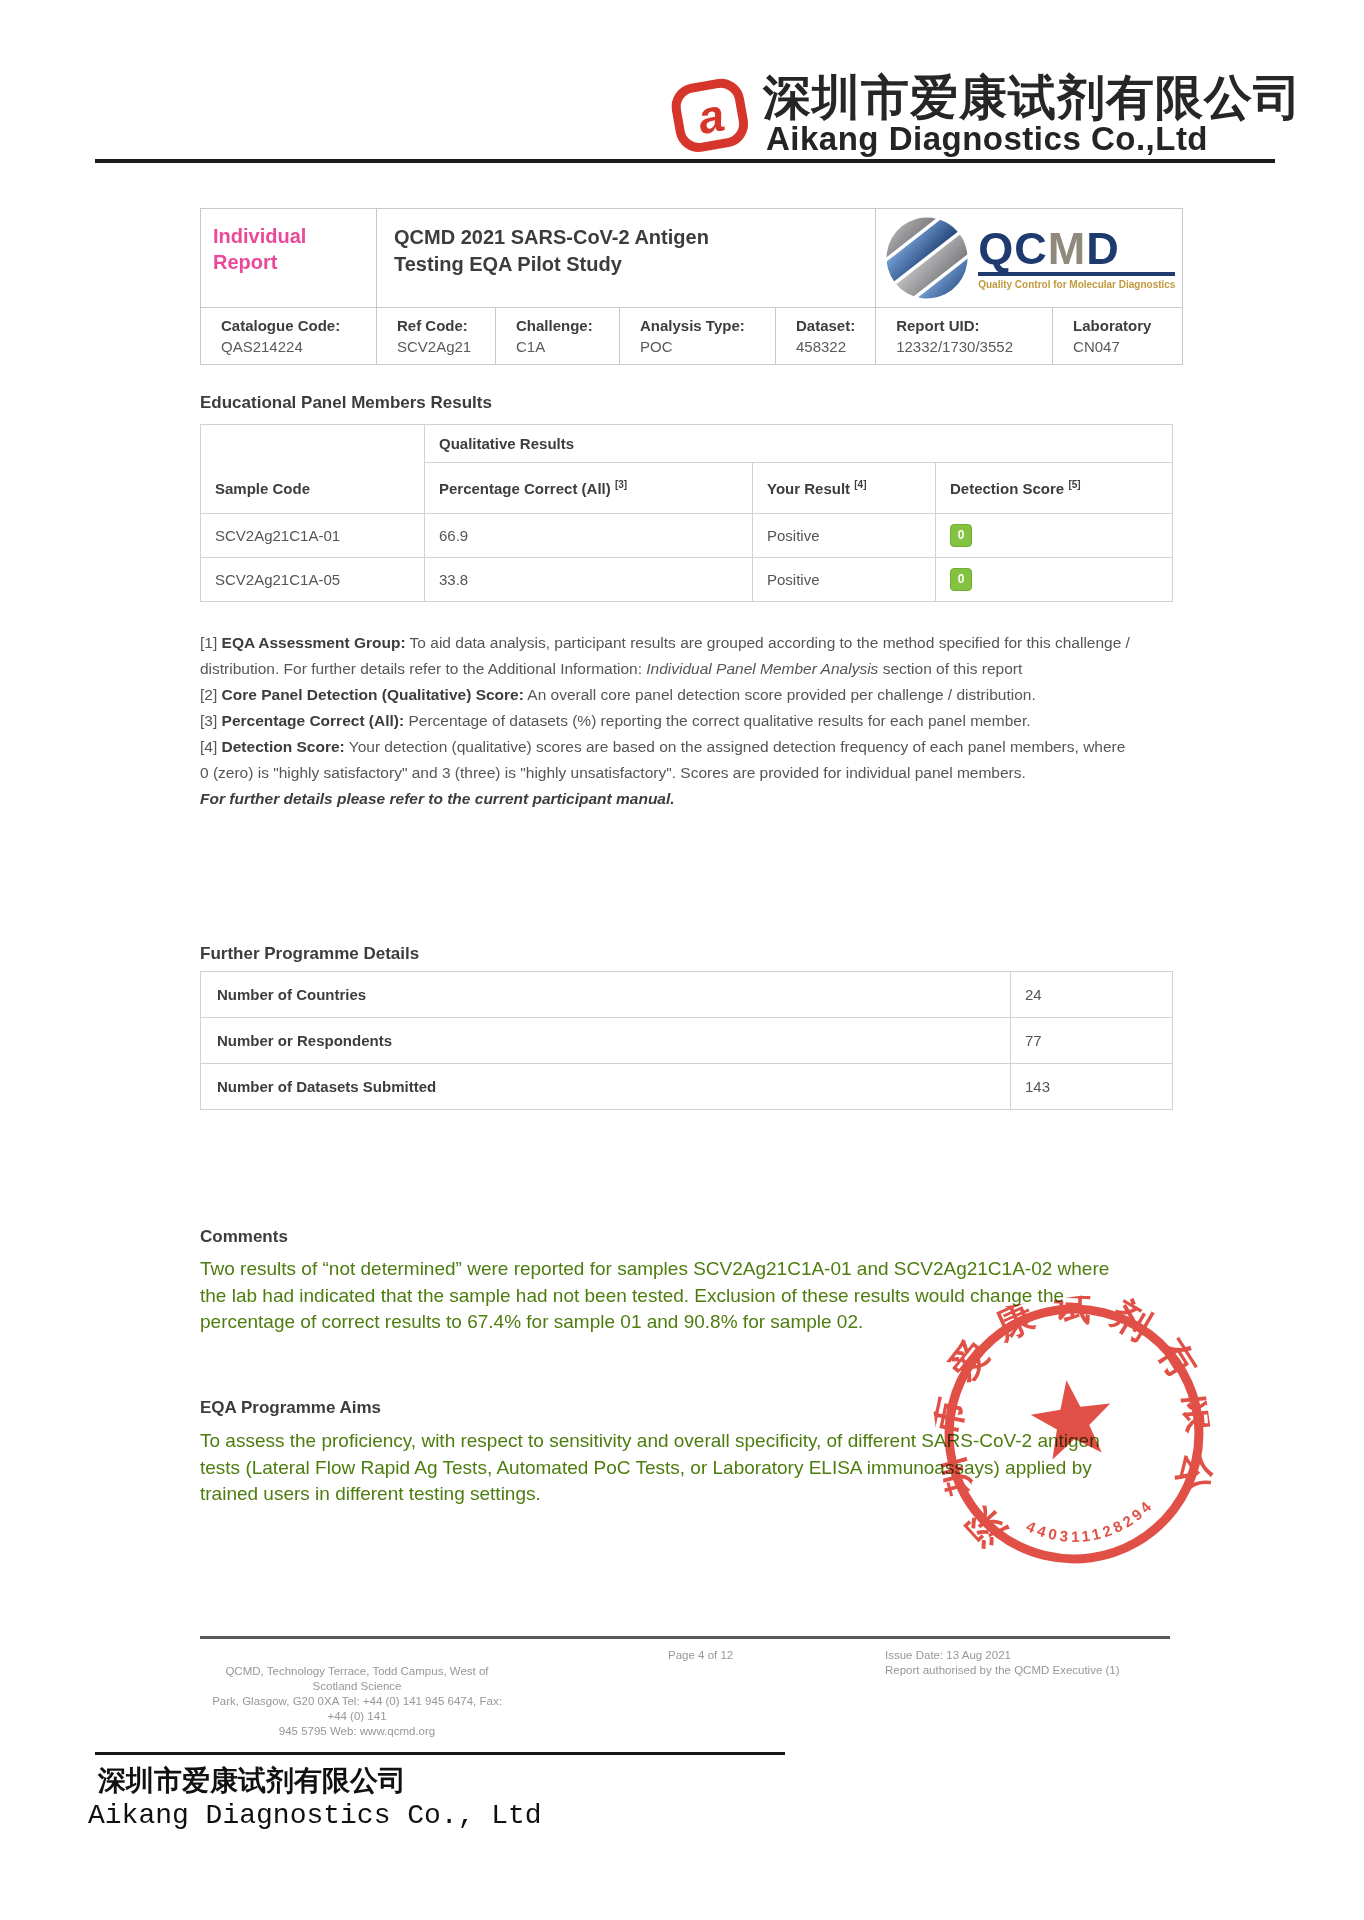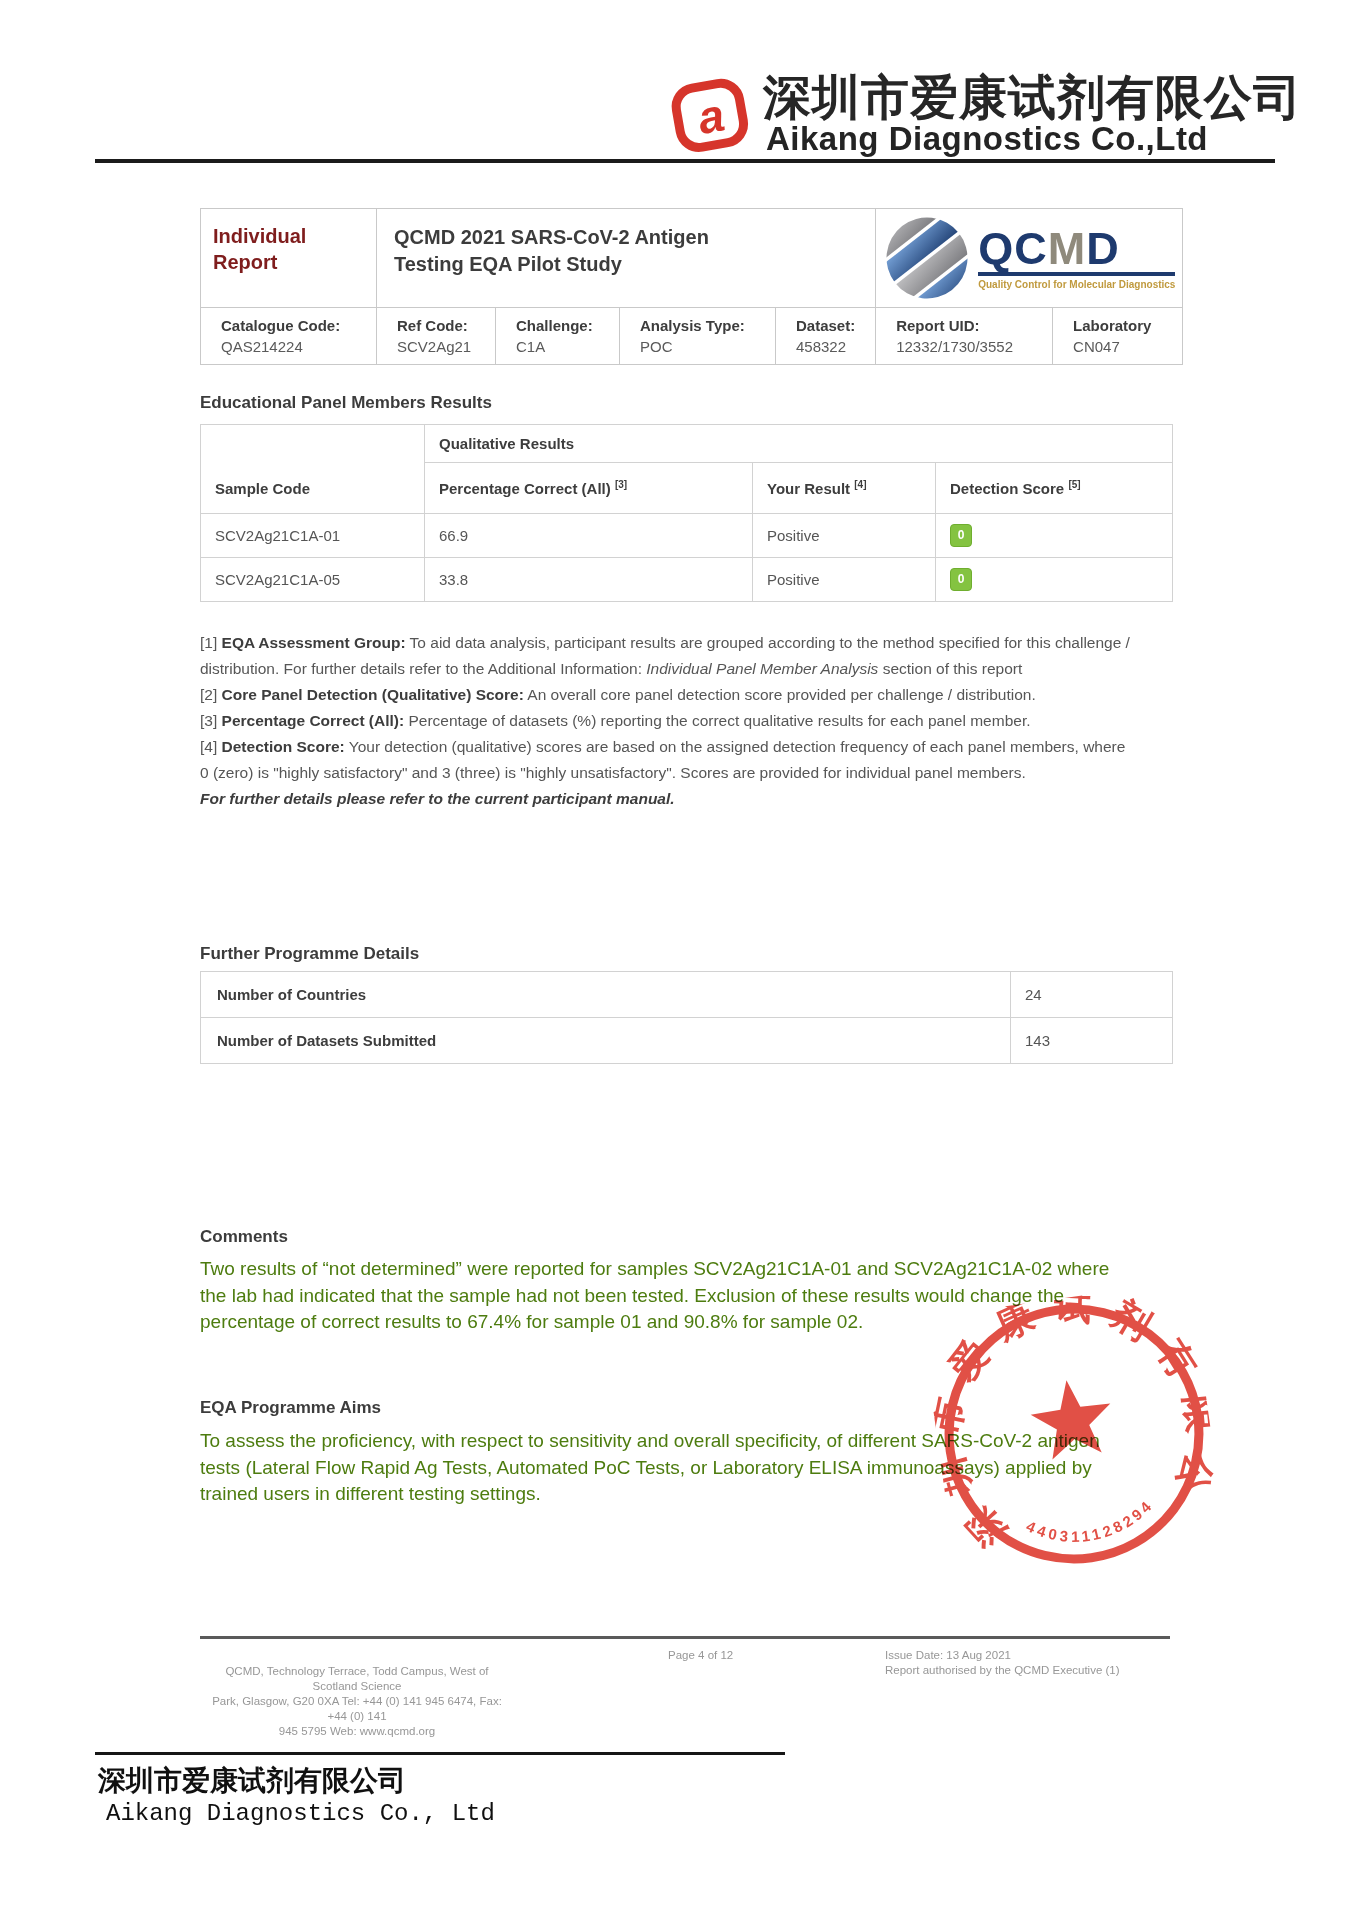--- a/index.html
+++ b/index.html
@@ -13,21 +13,21 @@
   
   .hdr-logo { left:668px; top:72px; width:88px; height:88px; }
   .hdr-zh   { left:763px; top:66px; font-size:48px; font-weight:800; color:#262626; letter-spacing:1px; white-space:nowrap; }
   .hdr-en   { left:766px; top:120px; font-size:33px; font-weight:bold; color:#242424; letter-spacing:0.5px; white-space:nowrap; }
   .hdr-rule { left:95px; top:159px; width:1180px; height:4px; background:#1b1b1b; }
 
   
   table { border-collapse:collapse; }
   .rpt-table { left:200px; top:208px; }
   .rpt-table td { border:1px solid #c9c9c9; vertical-align:top; }
-  .rpt-type { font-size:20px; font-weight:bold; color:#7f1d1d; padding:14px 12px; line-height:26px; width:130px; }
+  .rpt-type { font-size:20px; font-weight:bold; color:#ec4899; padding:14px 12px; line-height:26px; width:130px; }
   .rpt-title { font-size:20px; font-weight:bold; color:#3c3c3c; padding:14px 16px; line-height:27px; max-width:370px; }
   .rpt-logo-cell { vertical-align:middle !important; }
   .qcmd-wrap { display:flex; align-items:center; justify-content:center; gap:7px; padding:4px 6px; }
   .qcmd-word { font-size:45px; font-weight:bold; color:#1e3a6e; line-height:44px; letter-spacing:1px; font-family:"Liberation Sans",sans-serif; }
   .qcmd-word .m-gray { color:#8f8a7c; }
   .qcmd-underline { height:4px; background:#1e3a6e; margin:1px 0 3px 0; }
   .qcmd-tagline { font-size:10px; font-weight:bold; color:#c09a3e; white-space:nowrap; }
   .meta-cell { padding:7px 20px; }
   .meta-label { font-size:15px; font-weight:bold; color:#3d3d3d; line-height:21px; white-space:nowrap; }
   .meta-value { font-size:15px; color:#5a5a5a; line-height:21px; white-space:nowrap; }
@@ -68,21 +68,21 @@
   
   .ftr-rule { left:200px; top:1636px; width:970px; height:3px; background:#5a5a5a; }
   .ftr { font-size:11.5px; color:#979797; line-height:15px; }
   .ftr-left { left:207px; top:1664px; width:300px;text-align:center; }
   .ftr-center { left:668px; top:1648px; }
   .ftr-right { left:885px; top:1648px; }
 
   
   .btm-rule { left:95px; top:1752px; width:690px; height:3px; background:#161616; }
   .btm-zh { left:98px; top:1762px; font-size:28px; font-weight:bold; color:#101010; font-family:"Liberation Serif", serif; }
-  .btm-en { left:106px; top:1800px; font-size:24px; color:#101010; font-family:"Liberation Mono", monospace; }
+  .btm-en { left:88px; top:1800px; font-size:28px; color:#101010; font-family:"Liberation Mono", monospace; }
 </style>
 </head>
 <body>
 
 <div class="page">
 
   <svg class="abs hdr-logo" viewBox="0 0 88 88">
     <g transform="rotate(-10 44 44)">
       <rect x="10" y="13" width="64" height="60" rx="19" fill="#ffffff" stroke="#d6352b" stroke-width="9"></rect>
       <text x="43" y="60" font-size="46" font-weight="bold" font-style="italic" font-family="Liberation Sans, sans-serif" fill="#d6352b" text-anchor="middle">a</text>
@@ -219,20 +219,24 @@
     <colgroup>
         <col style="width:810px">
         <col style="width:162px">
       </colgroup>
     <tbody>
     <tr>
       <td class="fur-label">Number of Countries</td>
       <td class="fur-value">24</td>
     </tr>
     <tr>
+      <td class="fur-label">Number or Respondents</td>
+      <td class="fur-value">77</td>
+    </tr>
+    <tr>
       <td class="fur-label">Number of Datasets Submitted</td>
       <td class="fur-value">143</td>
     </tr>
   </tbody>
     </table>
 
   <div class="abs sec-h" style="left:200px; top:1227px">Comments</div>
   <p class="abs body-p" style="left:200px; top:1256px">Two results of “not determined” were reported for samples SCV2Ag21C1A-01 and SCV2Ag21C1A-02 where the lab had indicated that the sample had not been tested. Exclusion of these results would change the percentage of correct results to 67.4% for sample 01 and 90.8% for sample 02.</p>
 
   <div class="abs sec-h" style="left:200px; top:1398px">EQA Programme Aims</div>

